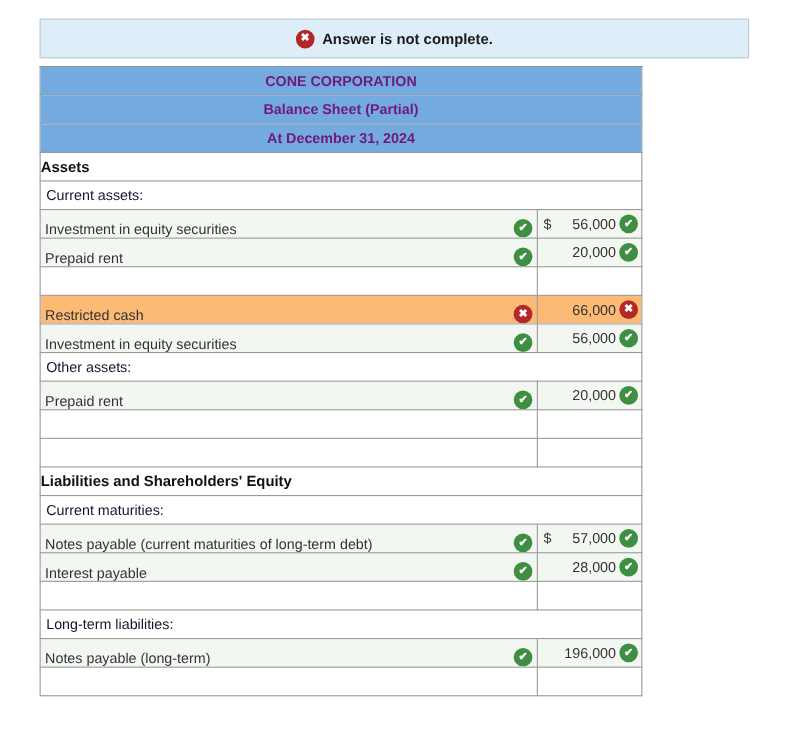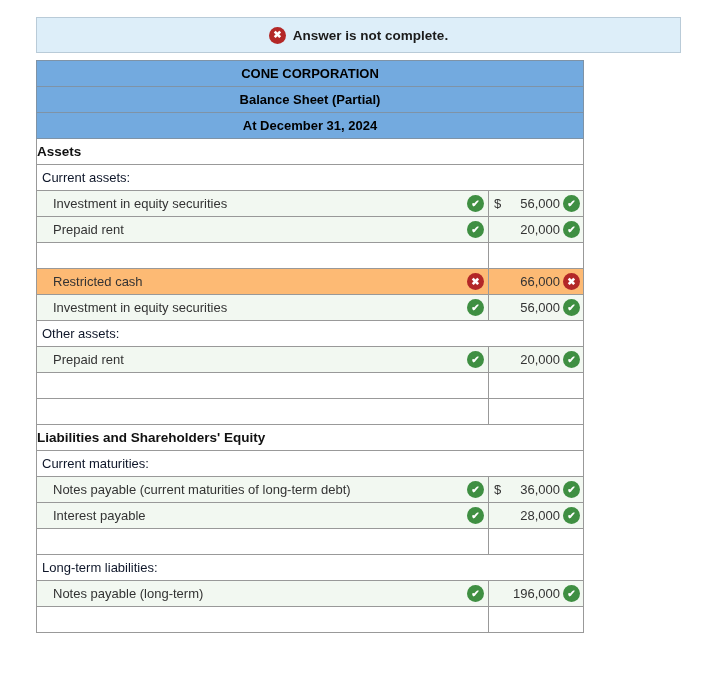--- a/index.html
+++ b/index.html
@@ -25,27 +25,27 @@
     position:absolute;left:36px;top:60px;width:547px;
     border-collapse:collapse;table-layout:fixed;
     font-size:13px;color:#333;
     border:1.5px solid #5f6a72;
   }
   .bs td{
     border:1px solid #999;height:25px;padding:0;overflow:hidden;
     vertical-align:middle;background:#fff;
   }
   .bs tr.title td{
-    background:#73aadf;color:#000000;font-weight:bold;text-align:center;
+    background:#73aadf;color:#701a75;font-weight:bold;text-align:center;
     border-color:#7f93a6;
   }
   .bs tr.center td{font-weight:bold;text-align:left;font-size:13.5px;color:#111;}
   .bs tr.section td{padding-left:5px;color:#0f172a;}
   .cellflex{display:flex;align-items:center;height:100%;box-sizing:border-box;}
-  .labelflex{padding:0 4px 0 16px;}
+  .labelflex{padding:0 4px 0 4px;align-items:flex-end;}
   .labelflex .txt{margin-right:auto;padding-right:6px;white-space:nowrap;}
   .valueflex{padding:0 3px 0 5px;justify-content:flex-end;}
   .valueflex .dollar{margin-right:auto;}
   .valueflex .num{padding-right:3px;}
   td.tint-ok{background:#f2f8f1;}
   td.tint-bad{background:#fdba74;}
 </style>
 </head>
 <body>
 
@@ -170,21 +170,21 @@
       <tr class="detail">
         <td class="tint-ok">
           <div class="cellflex labelflex">
             <span class="txt">Notes payable (current maturities of long-term debt)</span>
             <span class="cicon correct">✔</span>
           </div>
         </td>
         <td class="tint-ok">
           <div class="cellflex valueflex">
             <span class="dollar">$</span>
-            <span class="num">36,000</span>
+            <span class="num">57,000</span>
             <span class="cicon correct">✔</span>
           </div>
         </td>
       </tr>
       <tr class="detail">
         <td class="tint-ok">
           <div class="cellflex labelflex">
             <span class="txt">Interest payable</span>
             <span class="cicon correct">✔</span>
           </div>

